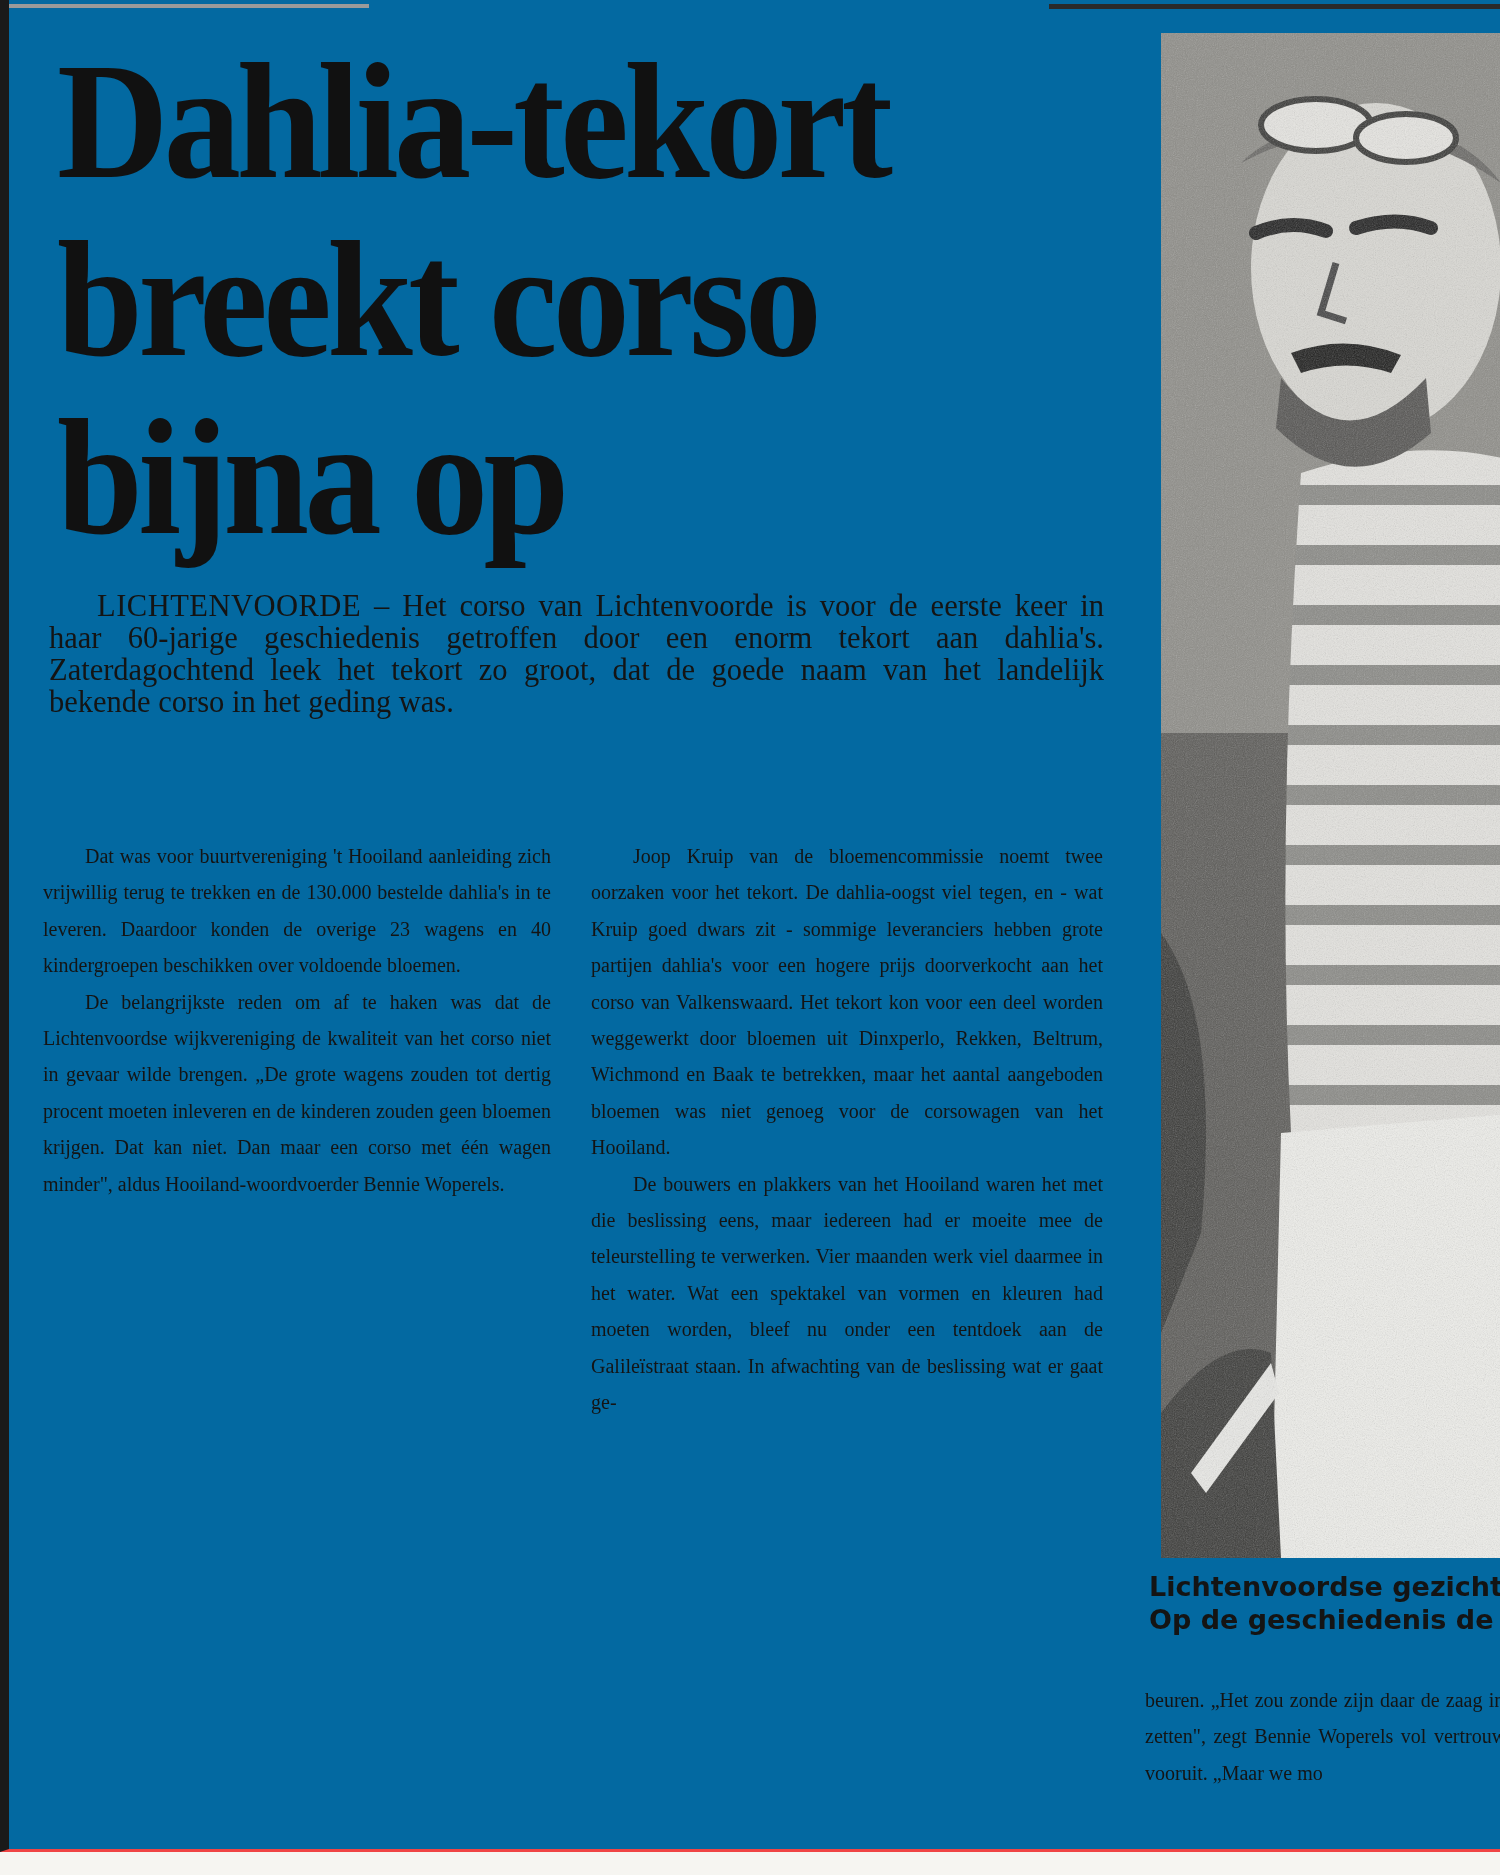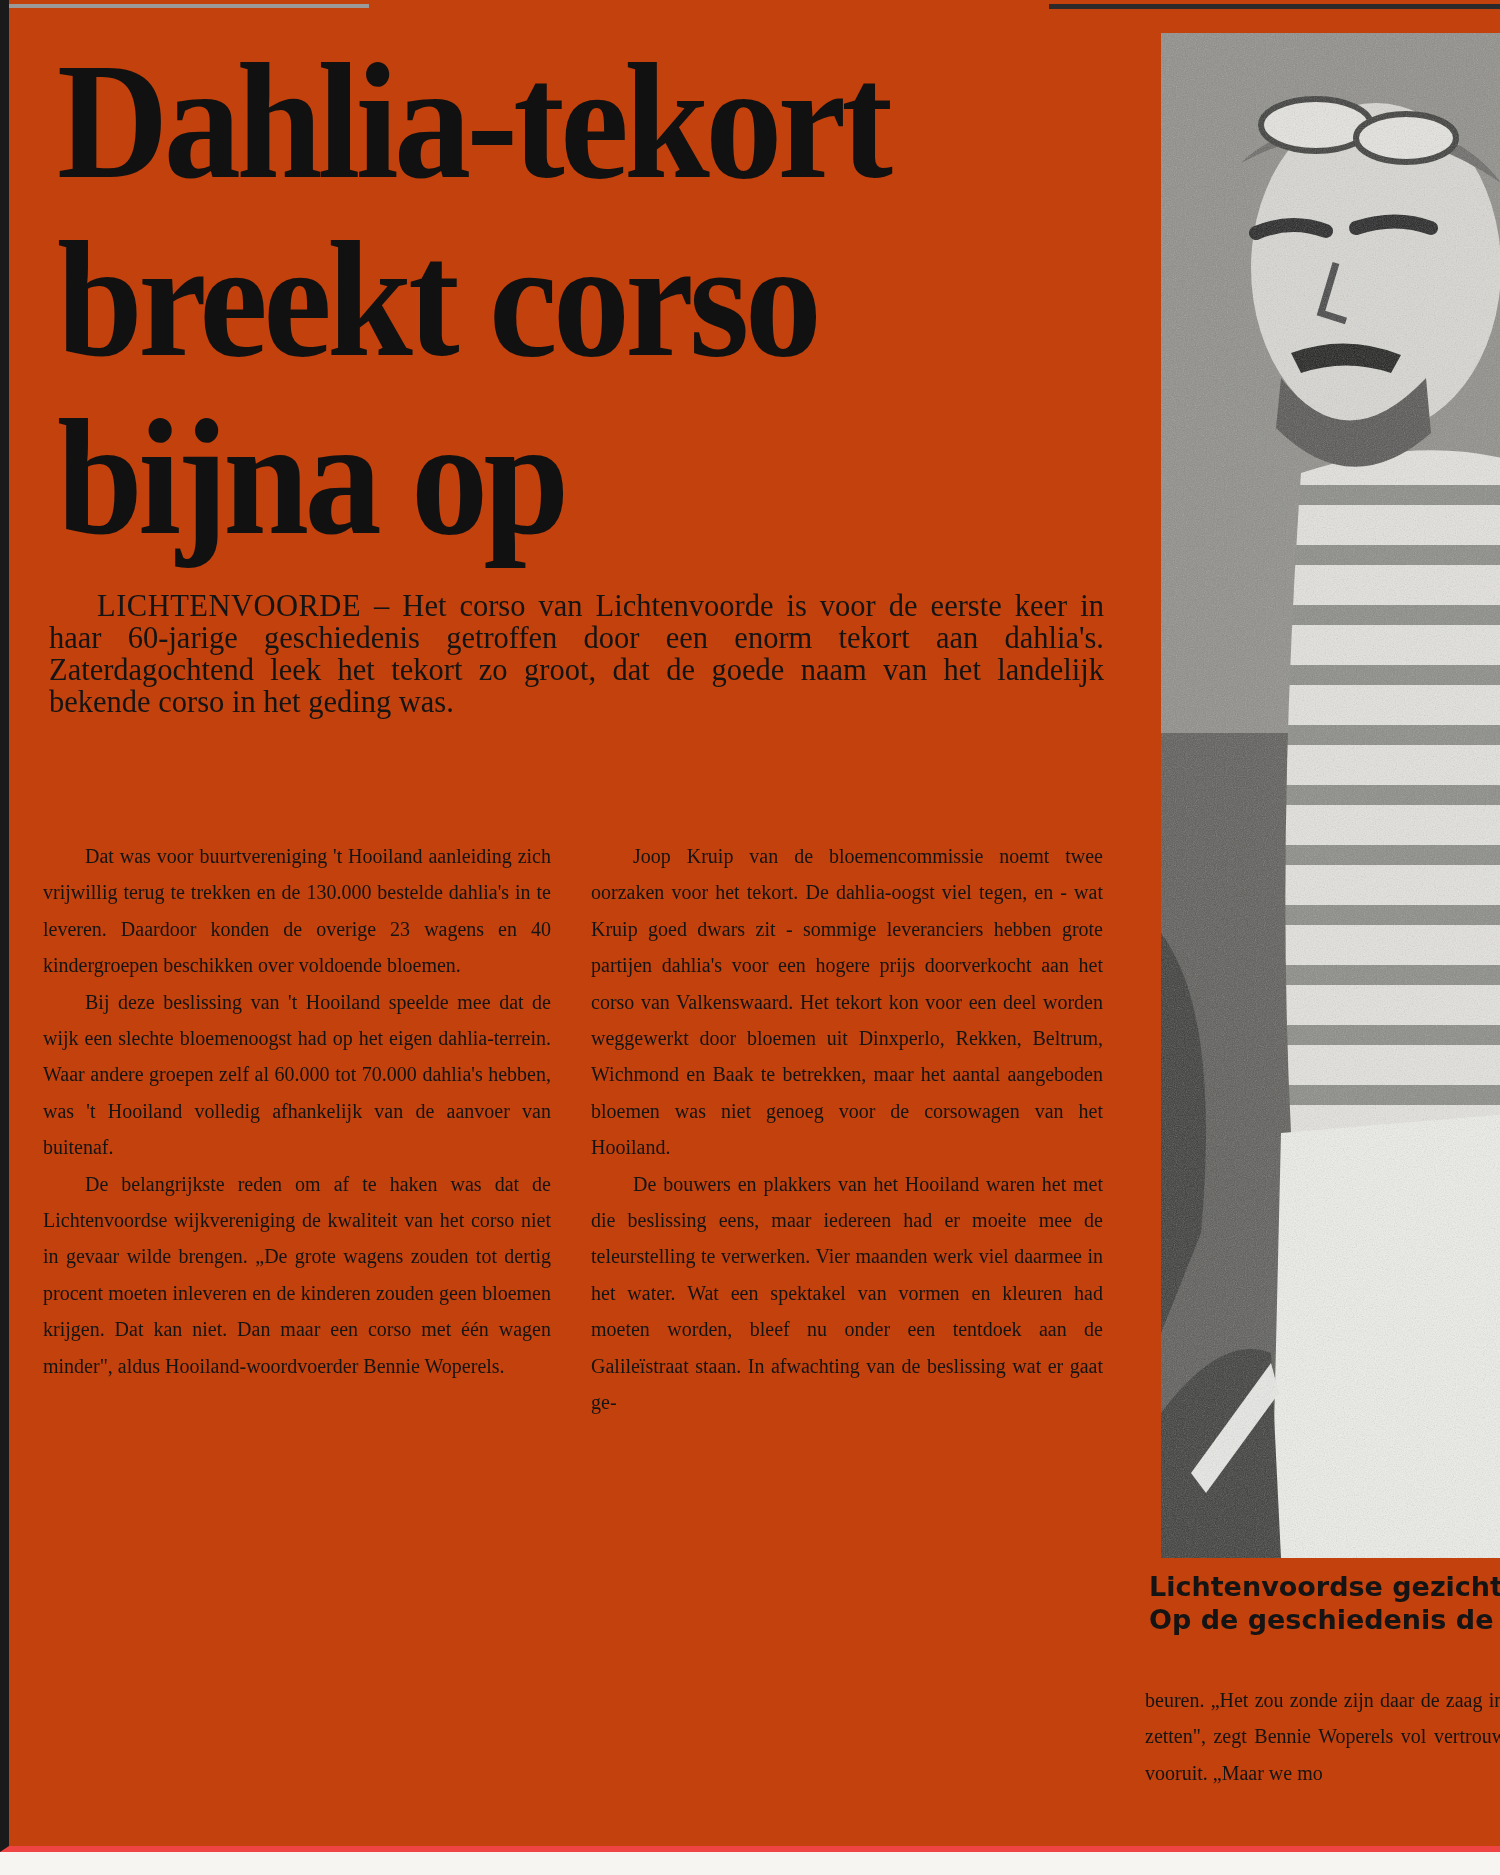--- a/index.html
+++ b/index.html
@@ -5,23 +5,23 @@
   html, body { margin:0; padding:0; }
   body {
     width:1500px; height:1875px; overflow:hidden;
     background:#f6f5f1;
     font-family:"Liberation Serif","DejaVu Serif",serif;
     color:#141414;
     position:relative;
   }
   .clip {
     position:absolute; left:0; top:0; width:1500px; height:1852px;
-    background:#c2410c;
+    background:#0369a1;
     border-left:9px solid #1a1a1a;
-    border-bottom:6px solid #ef4444;
+    border-bottom:3px solid #ef4444;
     box-sizing:border-box;
   }
   .top-rule {
     position:absolute; left:0; top:4px; width:360px; height:4px; background:#9a9a9a;
   }
   .top-rule2 {
     position:absolute; left:1040px; top:4px; width:460px; height:5px; background:#2a2a2a;
   }
   .headline {
     position:absolute; left:48px; top:32px; width:1080px;
@@ -73,21 +73,20 @@
   <h1 class="headline">
     <span>Dahlia-tekort</span><br>
     <span>breekt corso</span><br>
     <span>bijna op</span>
   </h1>
 
   <p class="lead"><span class="dateline">LICHTENVOORDE</span><span> – Het corso van Lichtenvoorde is voor de eerste keer in haar 60-jarige geschiedenis getroffen door een enorm tekort aan dahlia's. Zaterdagochtend leek het tekort zo groot, dat de goede naam van het landelijk bekende corso in het geding was.</span></p>
 
   <div class="col col1">
     <p>Dat was voor buurtvereniging 't Hooiland aanleiding zich vrijwillig terug te trekken en de 130.000 bestelde dahlia's in te leveren. Daardoor konden de overige 23 wagens en 40 kindergroepen beschikken over voldoende bloemen.</p>
-    <p>Bij deze beslissing van 't Hooiland speelde mee dat de wijk een slechte bloemenoogst had op het eigen dahlia-terrein. Waar andere groepen zelf al 60.000 tot 70.000 dahlia's hebben, was 't Hooiland volledig afhankelijk van de aanvoer van buitenaf.</p>
     <p>De belangrijkste reden om af te haken was dat de Lichtenvoordse wijkvereniging de kwaliteit van het corso niet in gevaar wilde brengen. „De grote wagens zouden tot dertig procent moeten inleveren en de kinderen zouden geen bloemen krijgen. Dat kan niet. Dan maar een corso met één wagen minder", aldus Hooiland-woordvoerder Bennie Woperels.</p>
   </div>
 
   <div class="col col2">
     <p>Joop Kruip van de bloemencommissie noemt twee oorzaken voor het tekort. De dahlia-oogst viel tegen, en - wat Kruip goed dwars zit - sommige leveranciers hebben grote partijen dahlia's voor een hogere prijs doorverkocht aan het corso van Valkenswaard. Het tekort kon voor een deel worden weggewerkt door bloemen uit Dinxperlo, Rekken, Beltrum, Wichmond en Baak te betrekken, maar het aantal aangeboden bloemen was niet genoeg voor de corsowagen van het Hooiland.</p>
     <p>De bouwers en plakkers van het Hooiland waren het met die beslissing eens, maar iedereen had er moeite mee de teleurstelling te verwerken. Vier maanden werk viel daarmee in het water. Wat een spektakel van vormen en kleuren had moeten worden, bleef nu onder een tentdoek aan de Galileïstraat staan. In afwachting van de beslissing wat er gaat ge-</p>
   </div>
 
   <div class="photo">
     <svg width="360" height="1525" viewBox="0 0 360 1525">

